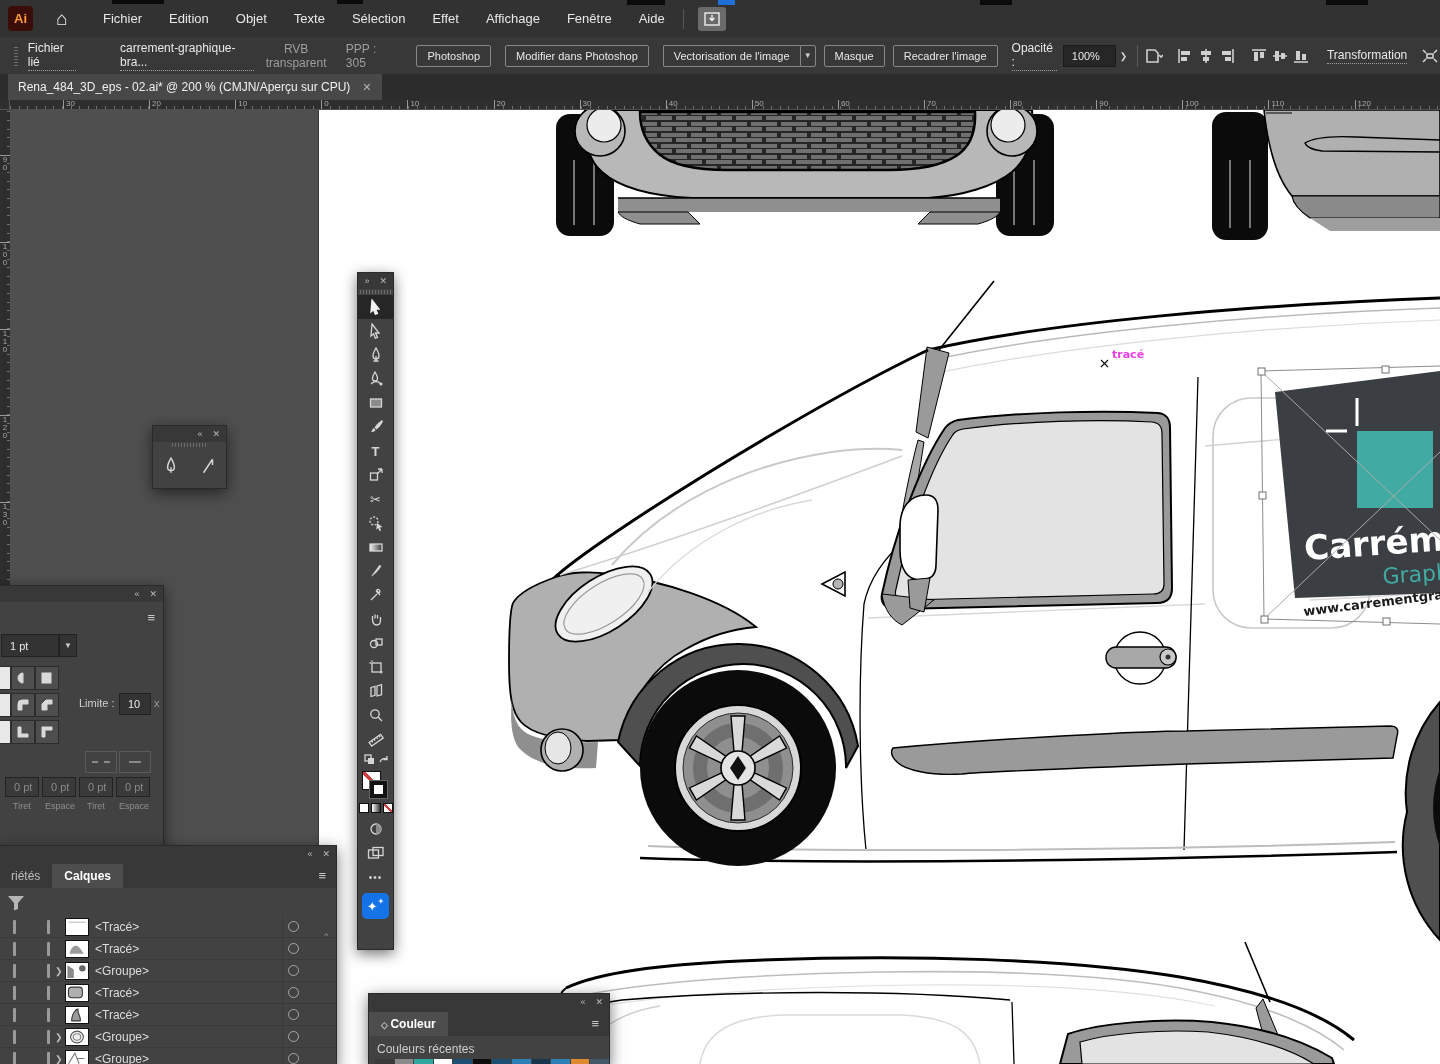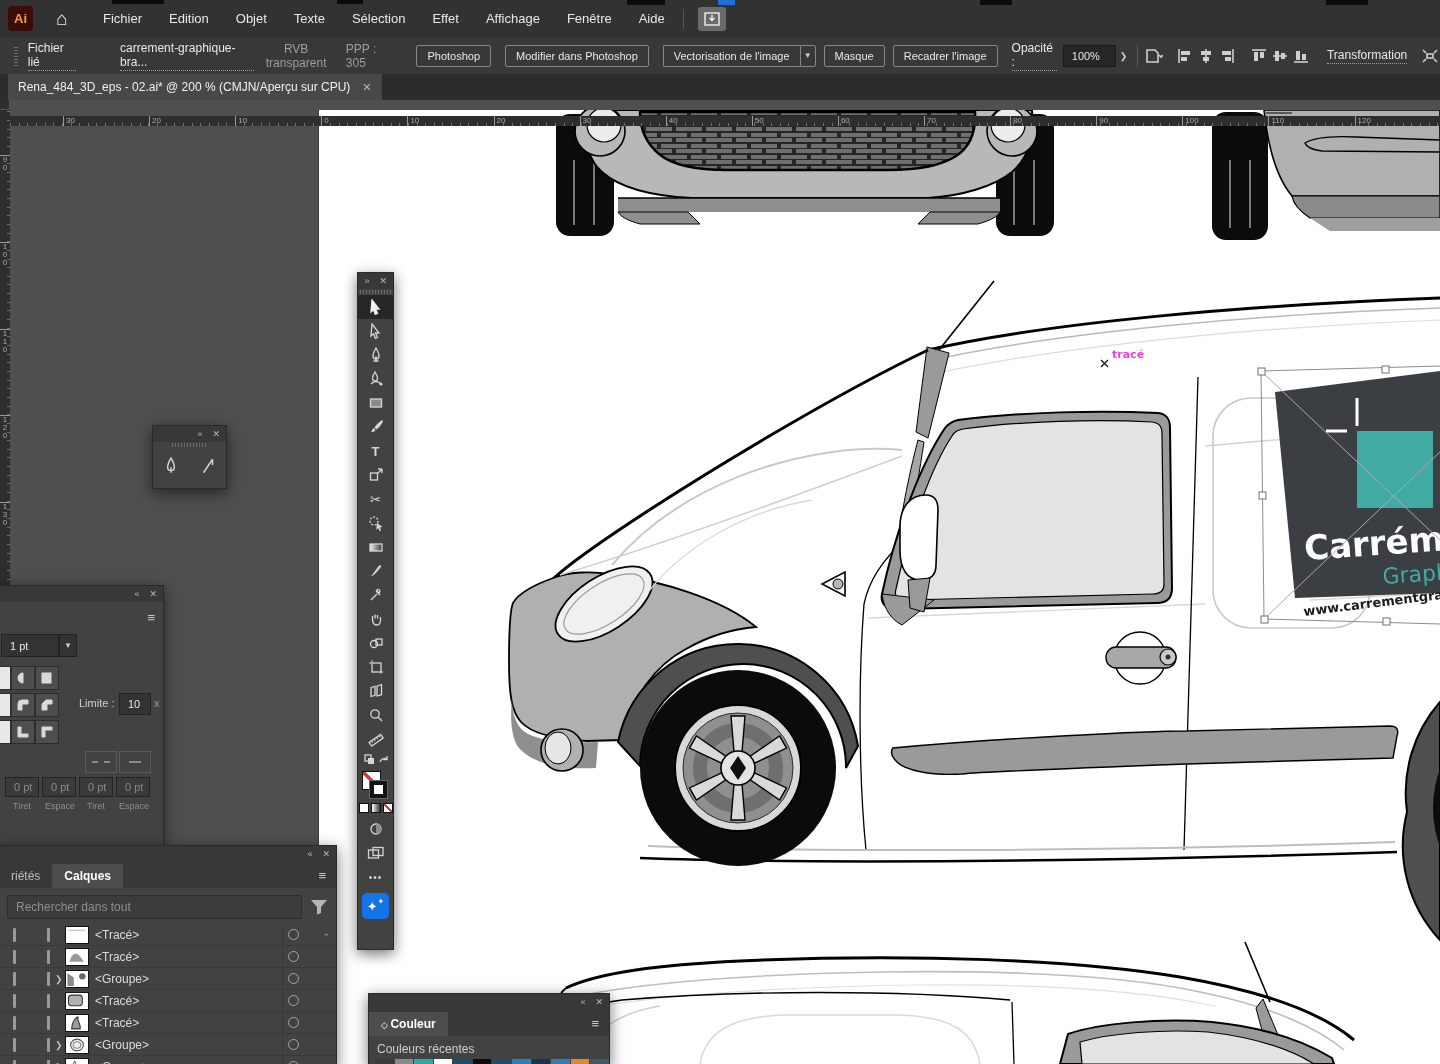--- a/index.html
+++ b/index.html
@@ -38,21 +38,21 @@
   .align-ico{width:22px;height:20px;display:flex;align-items:center;justify-content:center;}
   .align-ico svg{stroke:#cfcfcf;stroke-width:1.6;fill:#cfcfcf;}
 
   #tabbar{left:0;top:74px;width:1440px;height:26px;background:#2c2c2c;z-index:40;}
   #doc-tab{position:absolute;left:8px;top:0;height:26px;background:#484848;display:flex;align-items:center;
       padding:0 10px;font-size:12px;color:#f0f0f0;gap:12px;}
   #doc-tab .close{color:#b5b5b5;font-size:11px;}
 
   
   #ruler-corner{left:0;top:100px;width:10px;height:10px;background:#2e2e2e;border-right:1px solid #555;border-bottom:1px solid #555;box-sizing:border-box;z-index:30;}
-  #ruler-h{left:10px;top:116px;width:1430px;height:10px;background:#2e2e2e;z-index:30;
+  #ruler-h{left:10px;top:99px;width:1430px;height:10px;background:#2e2e2e;z-index:30;
       background-image:repeating-linear-gradient(90deg,#6f6f6f 0 1px,transparent 1px 8.65px);
       background-size:100% 3px;background-position:left bottom;background-repeat:no-repeat;}
   .hrl{position:absolute;top:0;font-size:8px;color:#aaa;line-height:9px;padding-left:2px;border-left:1px solid #9a9a9a;height:10px;}
   #ruler-v{left:0;top:110px;width:10px;height:954px;background:#2e2e2e;z-index:30;
       background-image:repeating-linear-gradient(0deg,#6f6f6f 0 1px,transparent 1px 8.65px);
       background-size:3px 100%;background-position:right top;background-repeat:no-repeat;}
   .vrl{position:absolute;left:0;width:10px;font-size:8px;line-height:8px;color:#aaa;text-align:center;
       white-space:pre-line;border-top:1px solid #9a9a9a;}
 
   
@@ -700,21 +700,20 @@
   <div class="p-head">
     <span class="hx">«</span>
     <span class="hx">✕</span>
   </div>
   <div class="tabs">
     <div class="tabp">riétés</div>
     <div class="tabp active">Calques</div>
     <div class="hamb">≡</div>
   </div>
   <div class="search-row">
-    <div class="search-box">Rechercher dans tout</div>
     <svg class="funnel" viewBox="0 0 18 16">
         <path d="M1,1 H17 L11,8 V14 L7,15.5 V8 Z" fill="#b5b5b5"></path>
       </svg>
   </div>
   <div>
     <div class="lrow">
       <span class="colbar" style="left:14px;"></span>
         <span class="colbar" style="left:48px;"></span>
       <span class="thumb"><svg width="22" height="16" viewBox="0 0 20 15">
             <path d="M2,3 h16" stroke="#bbb" fill="none"></path>

